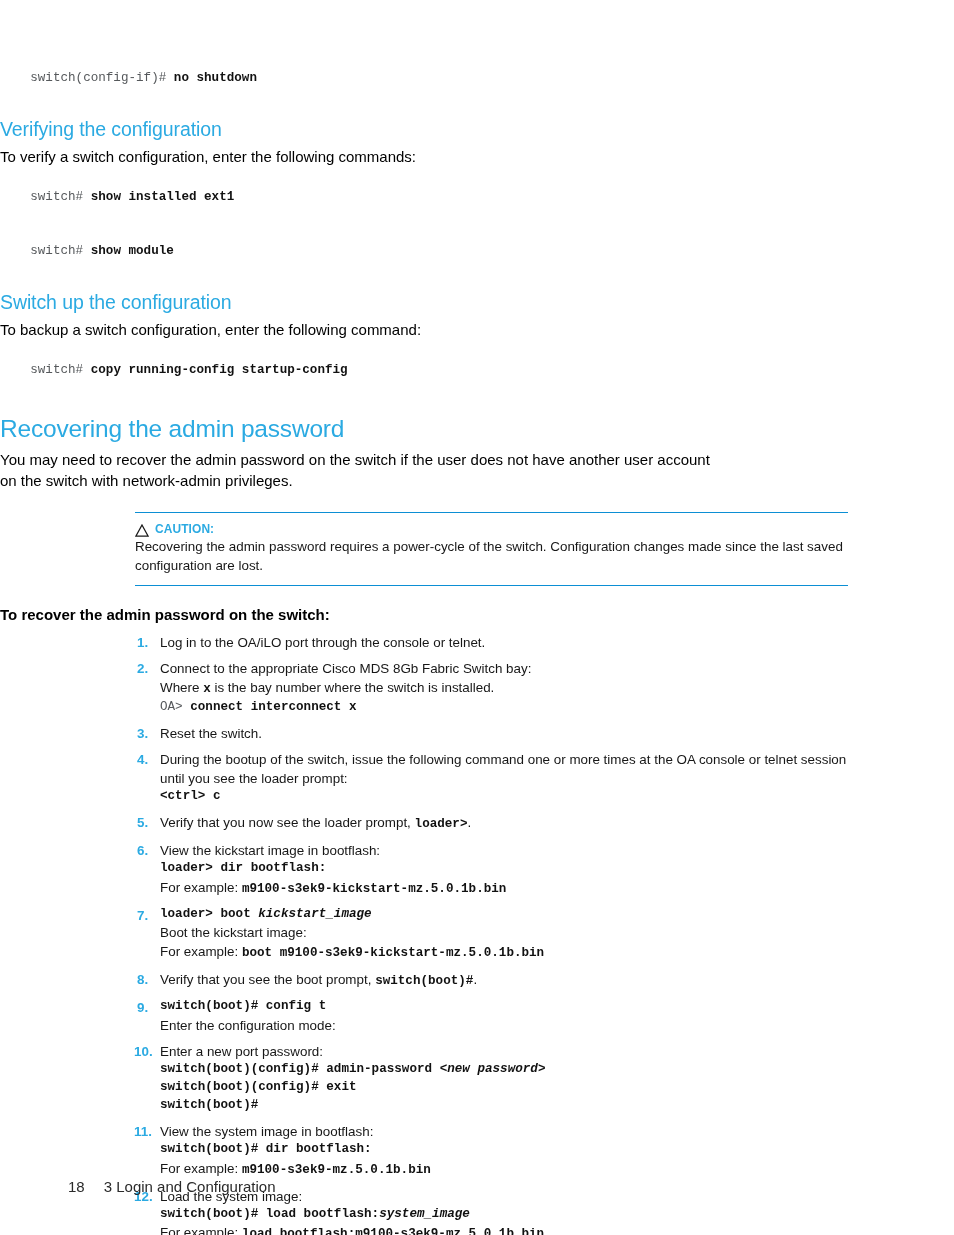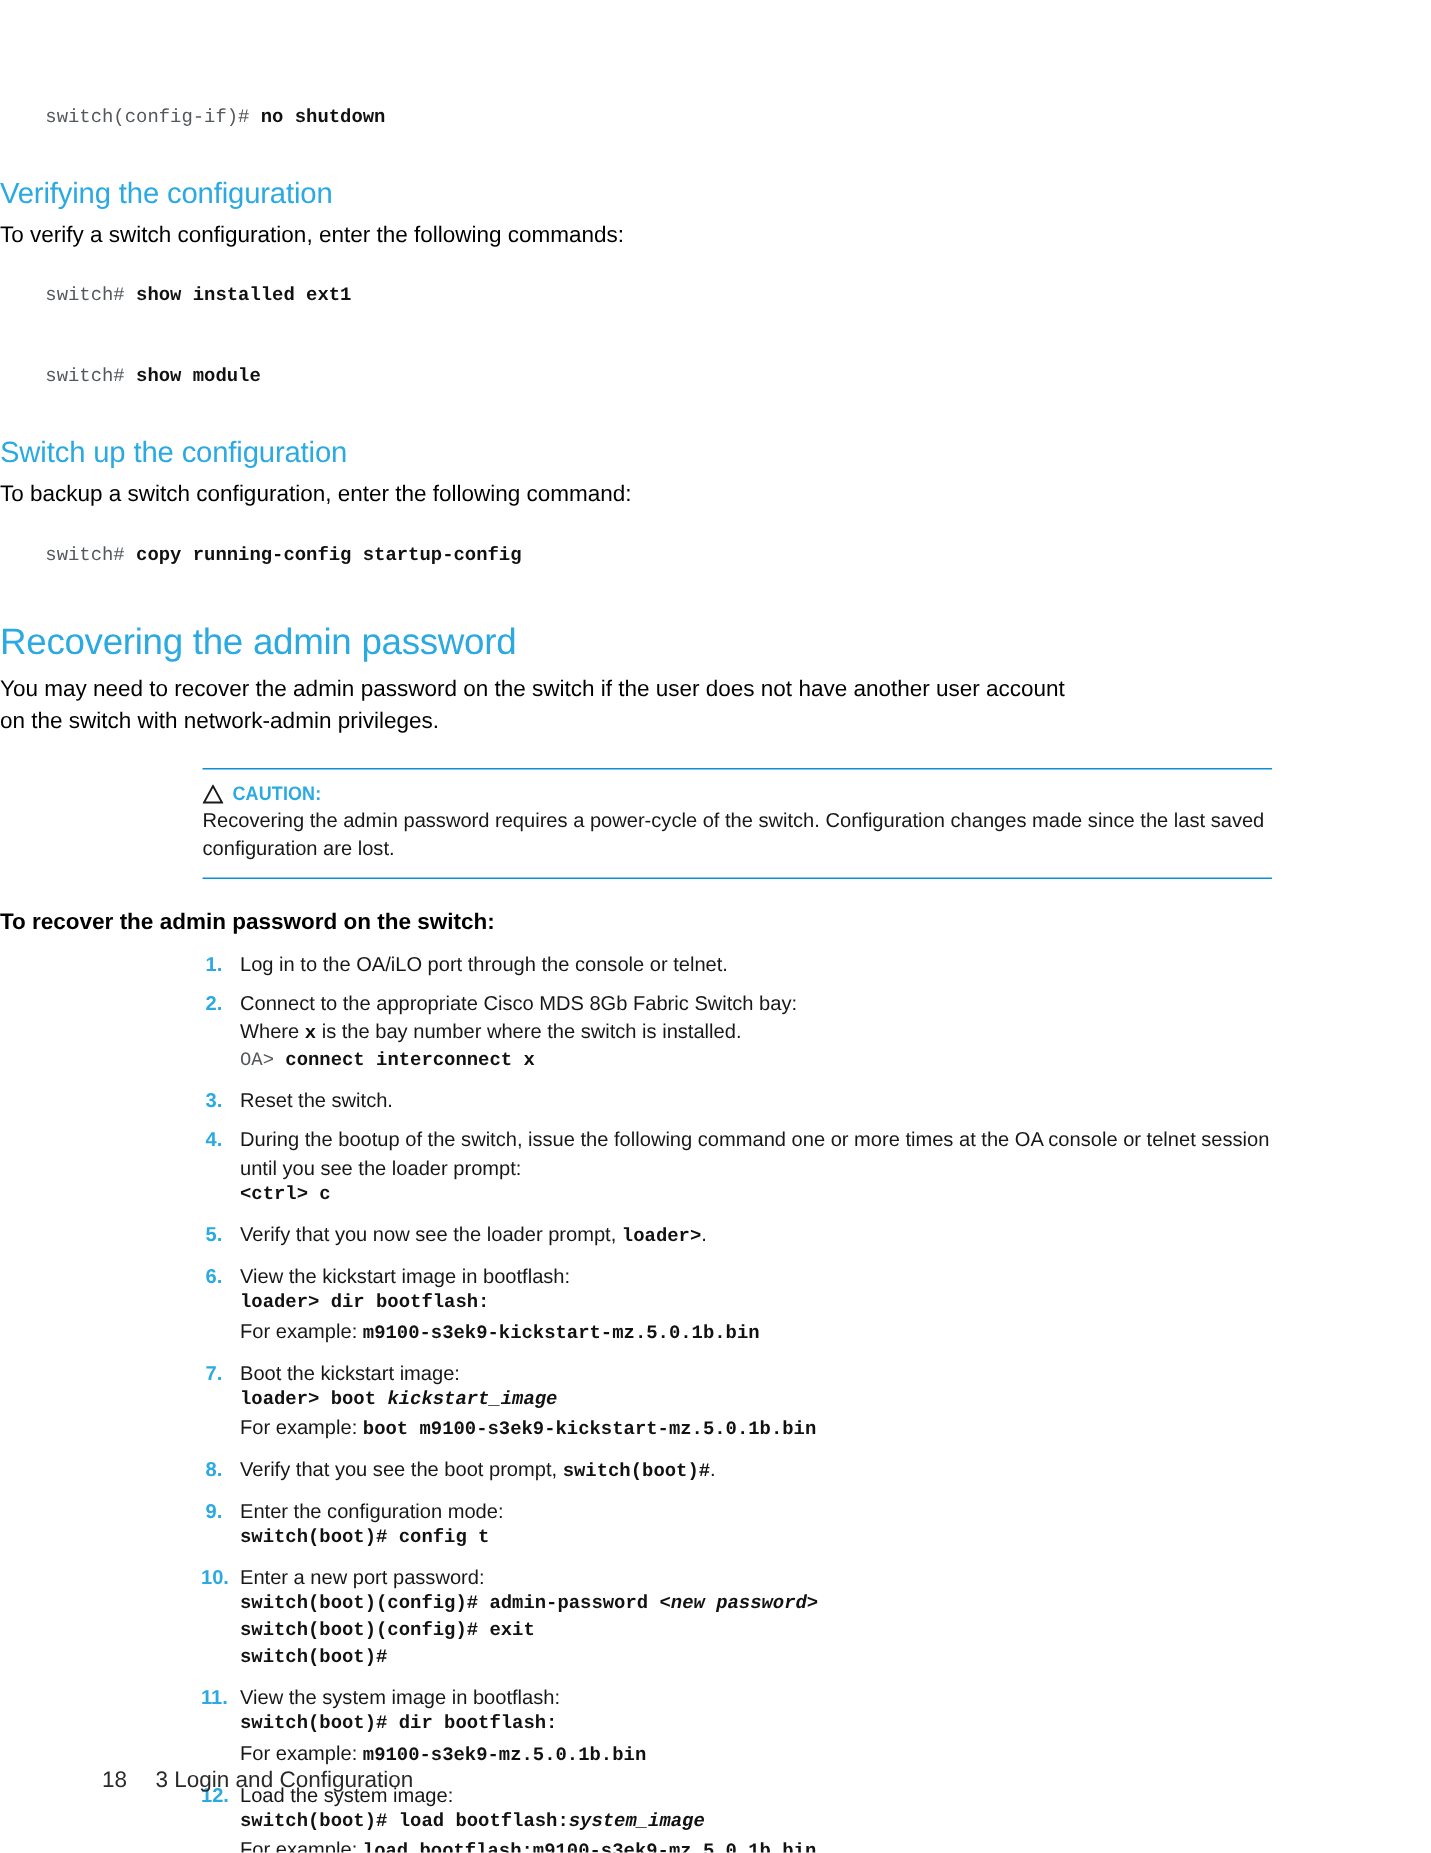--- a/index.html
+++ b/index.html
@@ -255,34 +255,34 @@
 
     <li>
       <span class="num">6.</span>
       <span class="line">View the kickstart image in bootflash:</span>
       <span class="line code"><span class="cmd">loader&gt; dir bootflash:</span></span>
       <span class="line"><span>For example: </span><span class="mono-b">m9100-s3ek9-kickstart-mz.5.0.1b.bin</span></span>
     </li>
 
     <li>
       <span class="num">7.</span>
+      <span class="line code"><span class="cmd">loader&gt; boot </span><span class="var">kickstart_image</span></span>
       <span class="line">Boot the kickstart image:</span>
-      <span class="line code"><span class="cmd">loader&gt; boot </span><span class="var">kickstart_image</span></span>
       <span class="line"><span>For example: </span><span class="mono-b">boot m9100-s3ek9-kickstart-mz.5.0.1b.bin</span></span>
     </li>
 
     <li>
       <span class="num">8.</span>
       <span class="line"><span>Verify that you see the boot prompt, </span><span class="mono-b">switch(boot)#</span><span>.</span></span>
     </li>
 
     <li>
       <span class="num">9.</span>
+      <span class="line code"><span class="cmd">switch(boot)# config t</span></span>
       <span class="line">Enter the configuration mode:</span>
-      <span class="line code"><span class="cmd">switch(boot)# config t</span></span>
     </li>
 
     <li>
       <span class="num wide">10.</span>
       <span class="line">Enter a new port password:</span>
       <span class="line code"><span class="cmd">switch(boot)(config)# admin-password </span><span class="var">&lt;new password&gt;</span></span>
       <span class="line code"><span class="cmd">switch(boot)(config)# exit</span></span>
       <span class="line code"><span class="cmd">switch(boot)#</span></span>
     </li>
 

